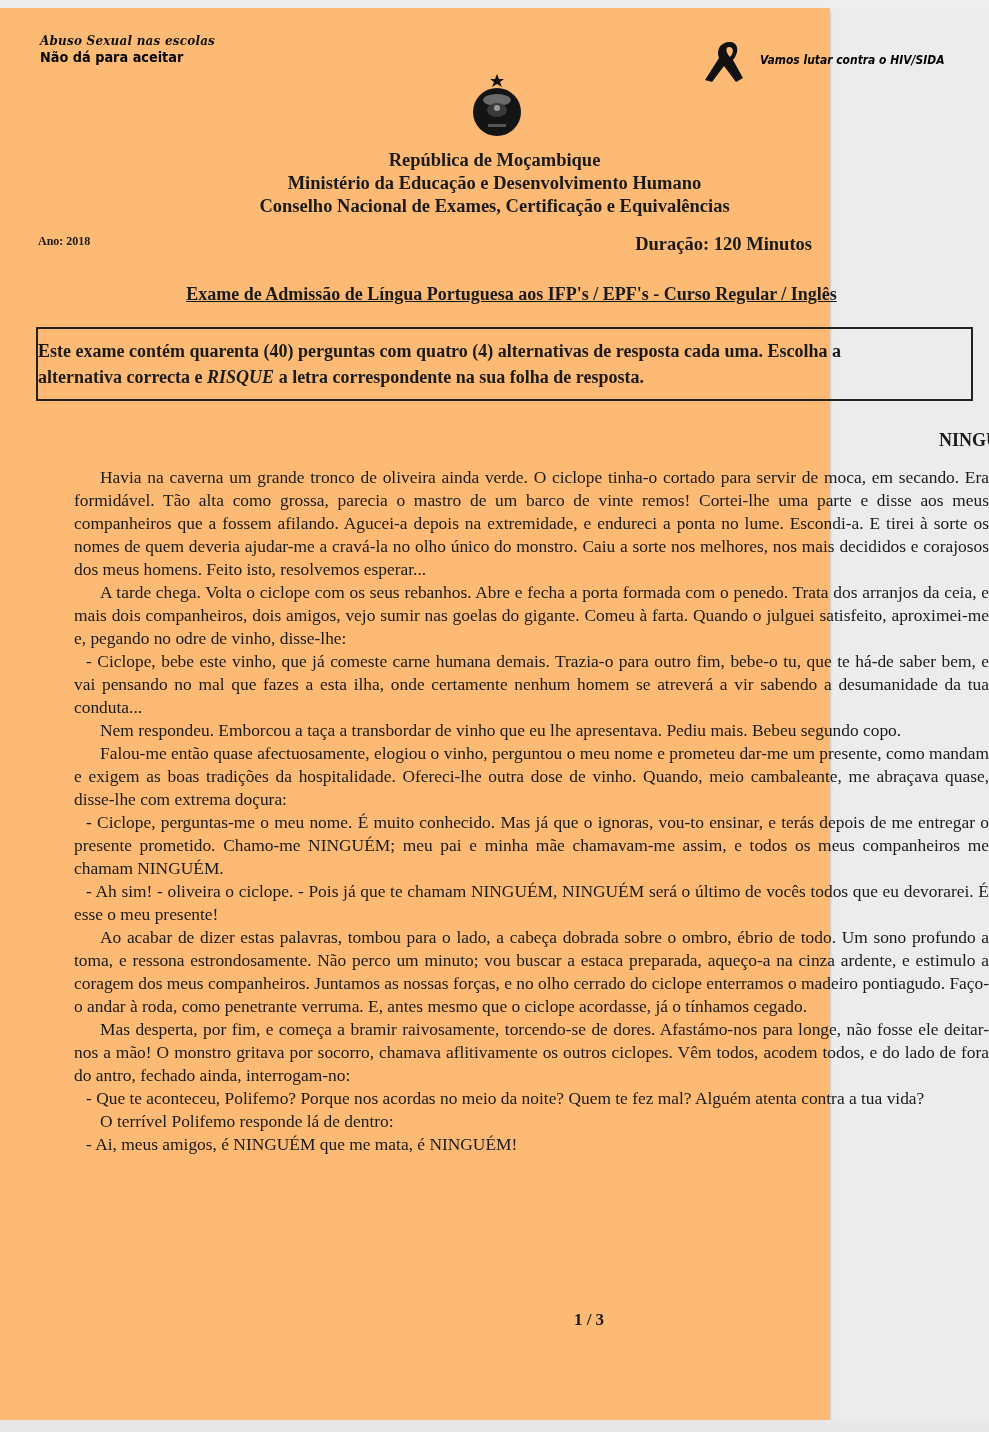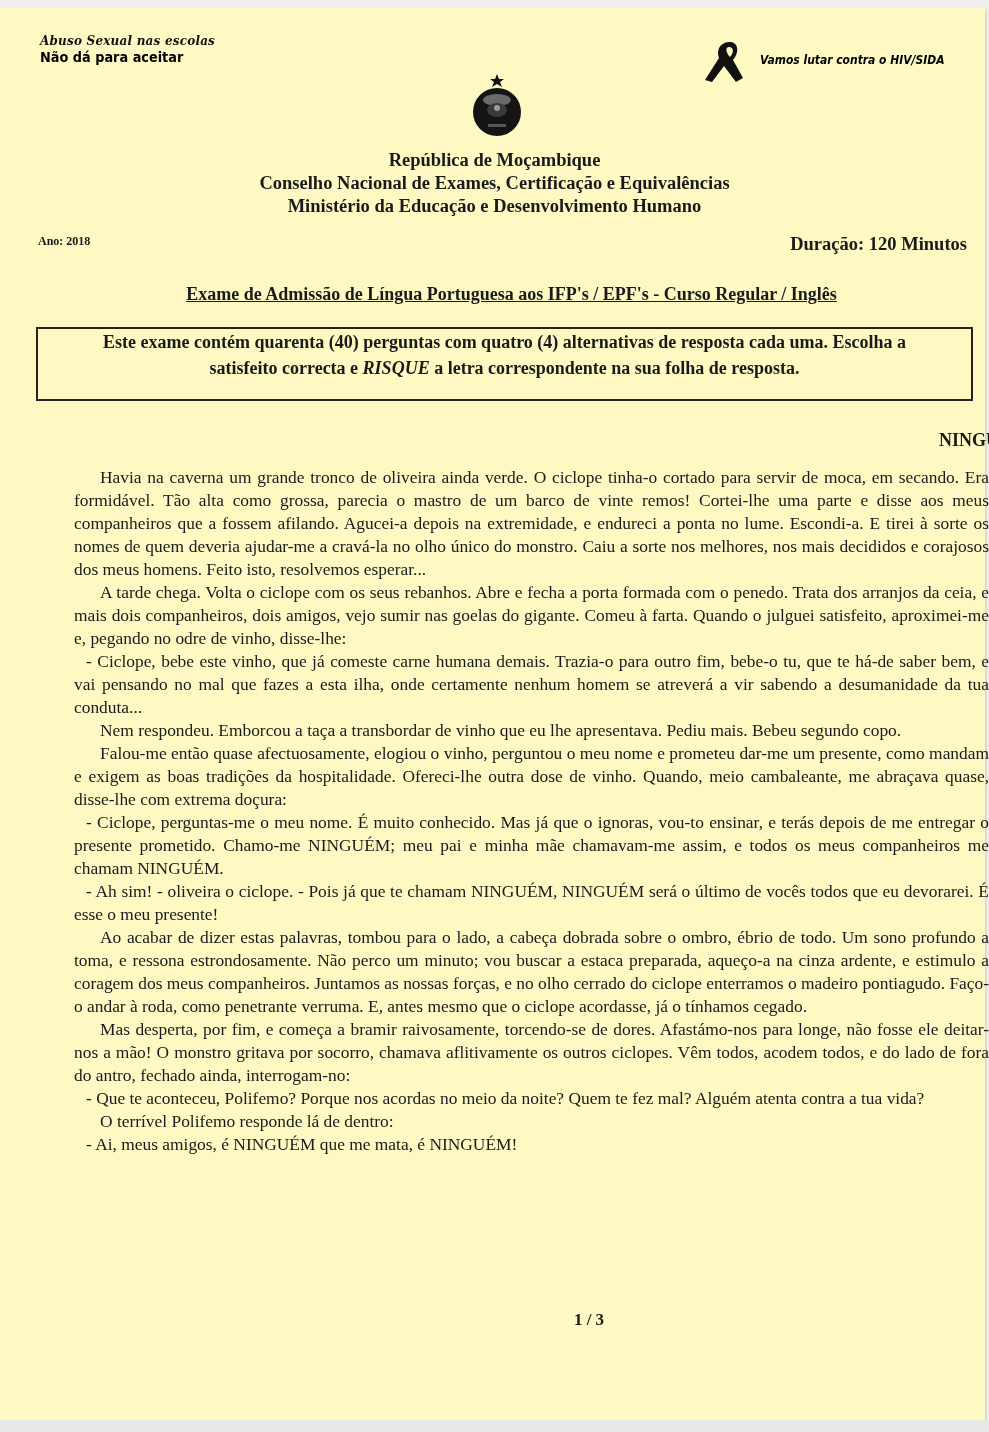--- a/index.html
+++ b/index.html
@@ -5,22 +5,22 @@
   html, body { margin: 0; padding: 0; }
   body {
     width: 989px; height: 1432px; overflow: hidden;
     background: #ececec;
     font-family: "Liberation Serif", serif;
     color: #1a1a1a;
     position: relative;
   }
   .top-strip { position: absolute; left: 0; top: 0; width: 989px; height: 8px; background: #eeeeee; }
   .page {
-    position: absolute; left: 0; top: 8px; width: 985px; height: 1412px;
-    background: #fef9c3;
+    position: absolute; left: 0; top: 8px; width: 830px; height: 1412px;
+    background: #fdba74;
     box-shadow: 0 2px 3px rgba(0,0,0,0.25);
   }
   .bottom-strip { position: absolute; left: 0; top: 1420px; width: 989px; height: 12px; background: #e8e8e8; }
 
   .slogan-left { position: absolute; left: 40px; top: 26px; }
   .slogan-left .script {
     font-family: "DejaVu Serif", serif; font-style: italic; font-weight: bold;
     font-size: 12px; letter-spacing: 0.2px; color: #111;
   }
   .slogan-left .bold {
@@ -43,22 +43,22 @@
   }
   .ano { position: absolute; left: 38px; top: 226px; font-weight: bold; font-size: 12px; }
   .duracao { position: absolute; right: 18px; top: 226px; font-weight: bold; font-size: 18.5px; }
   .exam-title {
     position: absolute; left: 0; top: 276px; width: 1023px; text-align: center;
     font-weight: bold; font-size: 18px; text-decoration: underline;
   }
   .instruction-box {
     position: absolute; left: 36px; top: 319px; width: 937px; height: 74px;
     border: 2px solid #222; box-sizing: border-box;
-    font-weight: bold; font-size: 18px; line-height: 26px; text-align: center;
-    padding-top: 0;
+    font-weight: bold; font-size: 18px; line-height: 26px; 
+    padding-top: 9px;
   }
   .instruction-box .em { font-style: italic; }
   .story-title {
     position: absolute; left: 0; top: 422px; width: 989px; text-align: right;
     font-weight: bold; font-size: 18px; margin-left: 39px;
   }
   .story {
     position: absolute; left: 36px; top: 458px; width: 915px;
     font-size: 17.4px; line-height: 23px; text-align: justify; margin-left: 38px;
   }
@@ -93,32 +93,32 @@
     <polygon points="27,2 29,7 34,7 30,10 32,15 27,12 22,15 24,10 20,7 25,7" fill="#111"></polygon>
     <ellipse cx="27" cy="40" rx="24" ry="24" fill="#141414"></ellipse>
     <ellipse cx="27" cy="28" rx="14" ry="6" fill="#6a6a6a"></ellipse>
     <ellipse cx="27" cy="38" rx="10" ry="7" fill="#3a3a3a"></ellipse>
     <circle cx="27" cy="36" r="3" fill="#9a9a9a"></circle>
     <rect x="18" y="52" width="18" height="3" fill="#555"></rect>
   </svg>
 
   <div class="header-lines">
     <div>República de Moçambique</div>
+    <div>Ministério da Educação e Desenvolvimento Humano</div>
     <div>Conselho Nacional de Exames, Certificação e Equivalências</div>
-    <div>Ministério da Educação e Desenvolvimento Humano</div>
   </div>
 
   <div class="ano">Ano: 2018</div>
   <div class="duracao">Duração: 120 Minutos</div>
 
   <div class="exam-title">Exame de Admissão de Língua Portuguesa aos IFP's / EPF's - Curso Regular / Inglês</div>
 
   <div class="instruction-box">
     <div>Este exame contém quarenta (40) perguntas com quatro (4) alternativas de resposta cada uma. Escolha a</div>
-    <div><span>satisfeito correcta e </span><span class="em">RISQUE</span><span> a letra correspondente na sua folha de resposta.</span></div>
+    <div><span>alternativa correcta e </span><span class="em">RISQUE</span><span> a letra correspondente na sua folha de resposta.</span></div>
   </div>
 
   <div class="story-title">NINGUÉM</div>
 
   <div class="story">
     <p>Havia na caverna um grande tronco de oliveira ainda verde. O ciclope tinha-o cortado para servir de moca, em secando. Era formidável. Tão alta como grossa, parecia o mastro de um barco de vinte remos! Cortei-lhe uma parte e disse aos meus companheiros que a fossem afilando. Agucei-a depois na extremidade, e endureci a ponta no lume. Escondi-a. E tirei à sorte os nomes de quem deveria ajudar-me a cravá-la no olho único do monstro. Caiu a sorte nos melhores, nos mais decididos e corajosos dos meus homens. Feito isto, resolvemos esperar...</p>
     <p>A tarde chega. Volta o ciclope com os seus rebanhos. Abre e fecha a porta formada com o penedo. Trata dos arranjos da ceia, e mais dois companheiros, dois amigos, vejo sumir nas goelas do gigante. Comeu à farta. Quando o julguei satisfeito, aproximei-me e, pegando no odre de vinho, disse-lhe:</p>
     <p class="dlg">- Ciclope, bebe este vinho, que já comeste carne humana demais. Trazia-o para outro fim, bebe-o tu, que te há-de saber bem, e vai pensando no mal que fazes a esta ilha, onde certamente nenhum homem se atreverá a vir sabendo a desumanidade da tua conduta...</p>
     <p>Nem respondeu. Emborcou a taça a transbordar de vinho que eu lhe apresentava. Pediu mais. Bebeu segundo copo.</p>
     <p>Falou-me então quase afectuosamente, elogiou o vinho, perguntou o meu nome e prometeu dar-me um presente, como mandam e exigem as boas tradições da hospitalidade. Ofereci-lhe outra dose de vinho. Quando, meio cambaleante, me abraçava quase, disse-lhe com extrema doçura:</p>

